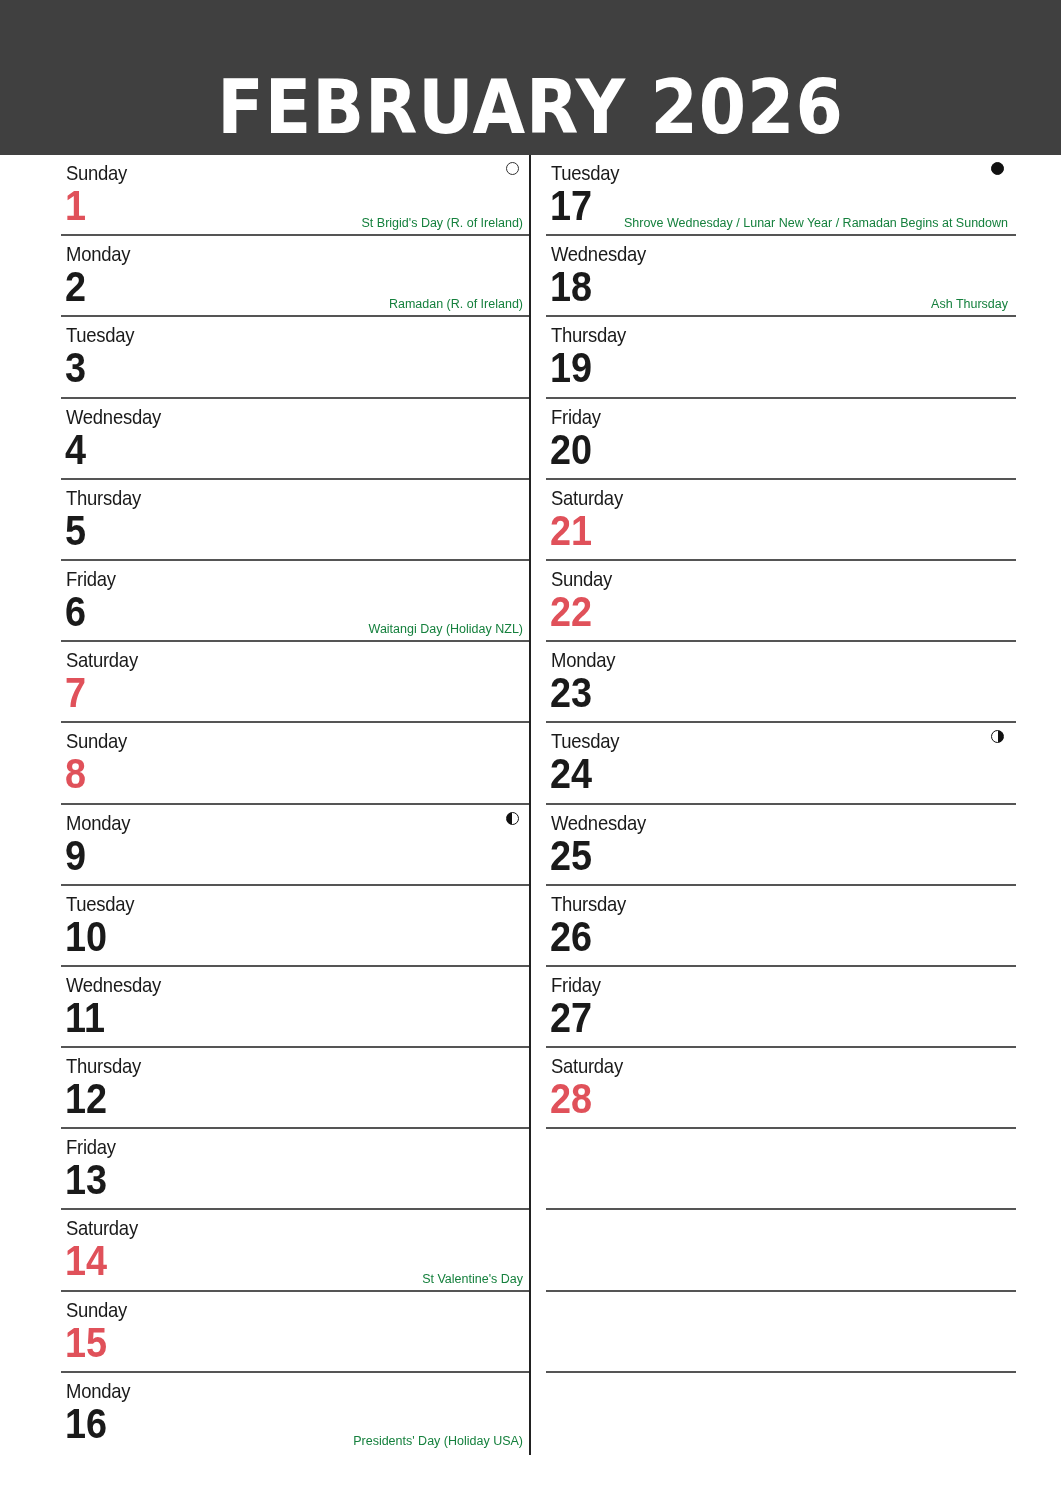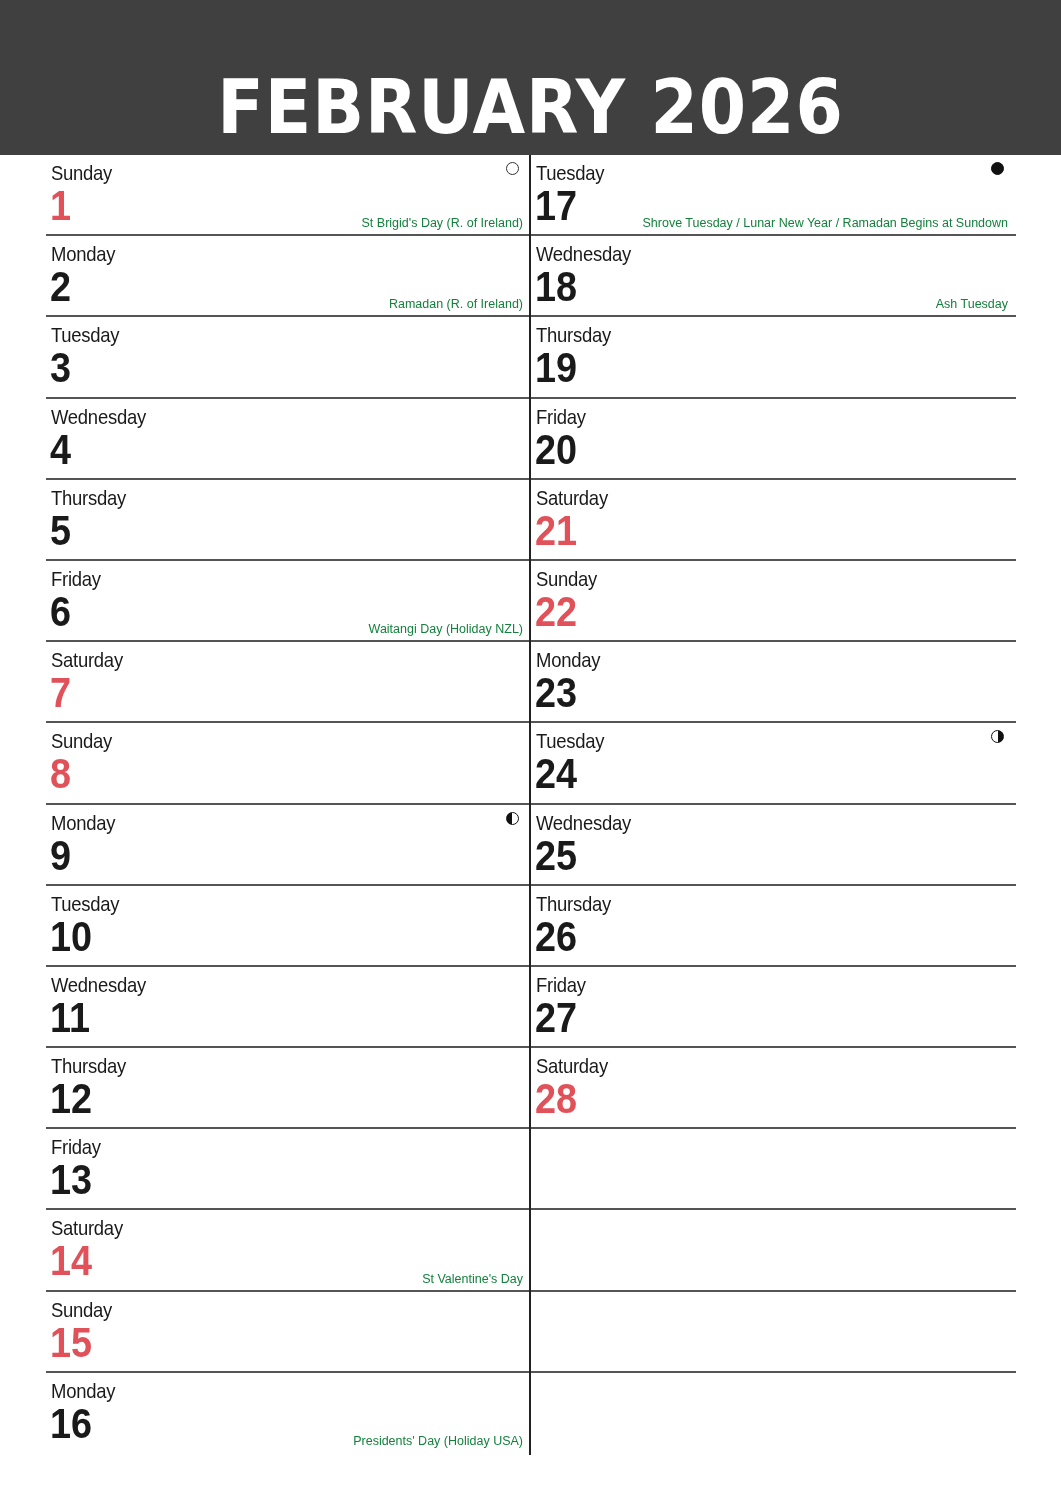--- a/index.html
+++ b/index.html
@@ -8,21 +8,21 @@
     .header { position: absolute; left: 0; top: 0; width: 1061px; height: 155px;
               background: #404040; }
     .title { position: absolute; left: 0; right: 0; top: 62px; text-align: center;
              color: #ffffff; font-weight: bold; font-size: 74px; letter-spacing: 1px;
              line-height: 90px; font-family: "DejaVu Sans", sans-serif; transform: scaleX(0.92); }
     .grid { position: absolute; left: 46px; top: 155px; width: 970px; height: 1300px; }
     .col { position: absolute; top: 0; width: 485px; }
     .col.left { left: 0; }
     .col.right { left: 485px; }
     .divider { position: absolute; left: 483px; top: 0; width: 2px; height: 1300px; background: #222; }
-    .row { position: relative; height: 79.2px; border-bottom: 2px solid #555; }
+    .row { position: relative; height: 79.2px; border-bottom: 2px solid #555; margin-left: 15px; }
     .row.last { border-bottom: none; }
     .dayname { position: absolute; left: 5px; top: 6px; font-size: 21px; font-weight: normal;
                font-family: "Liberation Sans", sans-serif; color: #1a1a1a; transform: scaleX(0.88);
                transform-origin: left top; letter-spacing: -0.3px; }
     .daynum { position: absolute; left: 4px; top: 26px; font-size: 42px; font-weight: bold;
               font-family: "Liberation Sans", sans-serif; line-height: 50px; color: #1a1a1a;
               transform: scaleX(0.9); transform-origin: left top; }
     .daynum.weekend { color: #e0515a; }
     .holiday { position: absolute; right: 8px; bottom: 4px; font-size: 12.5px;
                font-family: Liberation Sans, sans-serif; color: #15803d; white-space: nowrap; }
@@ -112,27 +112,27 @@
         <div class="dayname">Monday</div>
         <div class="daynum">16</div>
         <div class="holiday">Presidents' Day (Holiday USA)</div>
       </div>
     </div>
   <div class="divider"></div>
   <div class="col right" id="col-right">
       <div class="row">
         <div class="dayname">Tuesday</div>
         <div class="daynum">17</div>
-        <div class="holiday">Shrove Tuesday / Lunar New Year / Ramadan Begins at Sundown</div>
+        <div class="holiday">Shrove Wednesday / Lunar New Year / Ramadan Begins at Sundown</div>
         <div class="moon new"></div>
       </div>
       <div class="row">
         <div class="dayname">Wednesday</div>
         <div class="daynum">18</div>
-        <div class="holiday">Ash Tuesday</div>
+        <div class="holiday">Ash Thursday</div>
       </div>
       <div class="row">
         <div class="dayname">Thursday</div>
         <div class="daynum">19</div>
       </div>
       <div class="row">
         <div class="dayname">Friday</div>
         <div class="daynum">20</div>
       </div>
       <div class="row">

